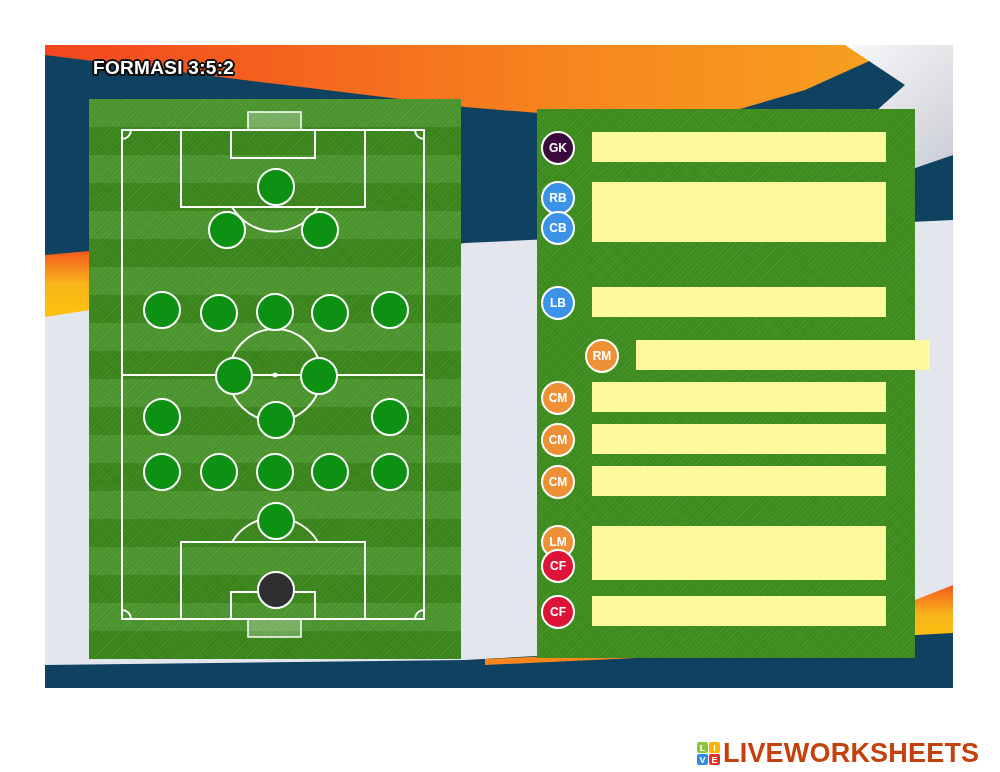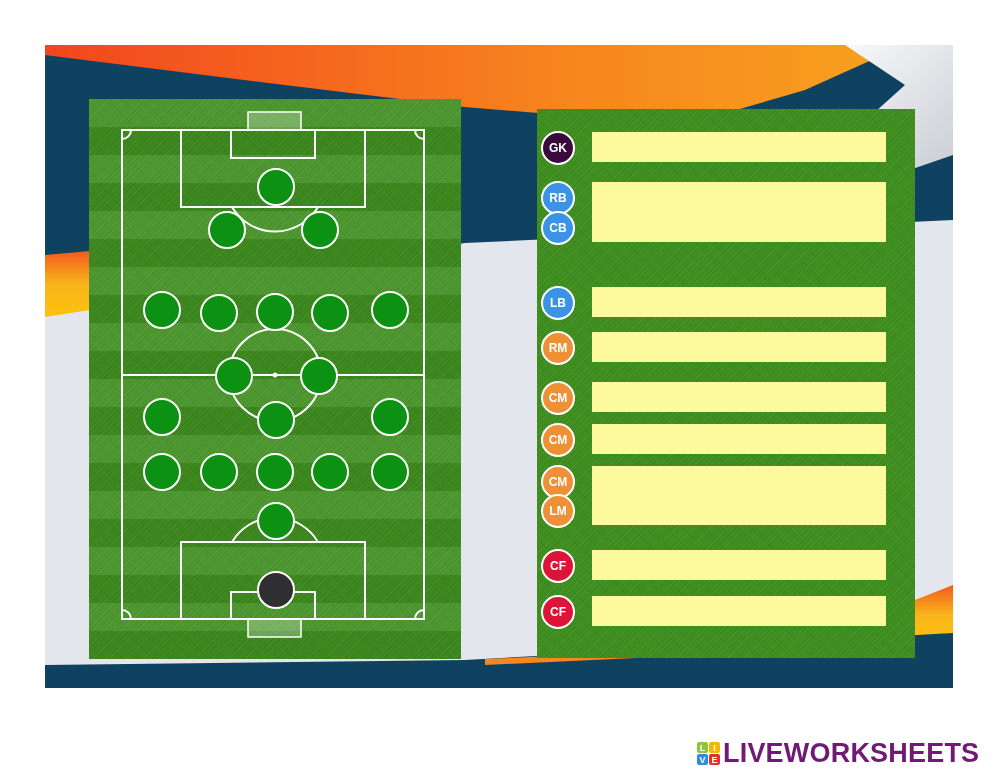--- a/index.html
+++ b/index.html
@@ -18,21 +18,21 @@
   .pitch svg { position:absolute; left:0; top:0; }
   .player { position:absolute; width:34px; height:34px; margin:-18px 0 0 -18px; border-radius:50%; background:#0c9112; border:2px solid #ffffff; cursor:pointer; }
   .player.gk { background:#2f2e31; }
   .roster { position:absolute; left:492px; top:64px; width:378px; height:549px; }
   .row { position:absolute; left:0; width:378px; height:32px; }
   .badge { position:absolute; left:4px; top:-1px; width:30px; height:30px; border-radius:50%; border:2.5px solid #ffffff; color:#ffffff; font-weight:bold; font-size:12px; display:flex; align-items:center; justify-content:center; }
   .slot { position:absolute; left:55px; top:0; width:294px; height:30px; background:#fdfa9d; border:none; outline:none; padding:0 8px; box-sizing:border-box; font-family:"Liberation Sans", sans-serif; font-size:14px; }
   .logo { position:absolute; left:697px; top:738px; display:flex; align-items:center; }
   .logo-grid { display:grid; grid-template-columns:11px 11px; grid-template-rows:11px 11px; gap:1px; margin-right:3px; }
   .logo-grid span { font-size:9px; font-weight:bold; color:#fff; display:flex; align-items:center; justify-content:center; border-radius:2px; }
-  .logo-text { font-weight:bold; font-size:27px; color:#701a75; letter-spacing:0.2px;text-align:center; }
+  .logo-text { font-weight:bold; font-size:27px; color:#c2410c; letter-spacing:0.2px;text-align:center; }
 </style>
 </head>
 <body>
 
 <div class="sheet">
 
   <svg class="bg-svg" viewBox="0 0 908 643">
     <defs>
       <linearGradient id="og" x1="0" y1="0" x2="1" y2="0">
         <stop offset="0" stop-color="#f2461e"></stop>
@@ -58,20 +58,21 @@
     <polygon points="800,0 908,0 908,110 850,130 760,130 860,40" fill="url(#sg)"></polygon>
 
     <polygon points="0,210 45,206 45,265 0,272" fill="url(#yg)"></polygon>
 
     <polygon points="870,555 908,540 908,593 870,600" fill="url(#yg)"></polygon>
 
     <polygon points="0,643 0,620 420,615 908,588 908,643" fill="#0f4260"></polygon>
     <polygon points="440,614 870,595 870,600 440,620" fill="#f7861e"></polygon>
   </svg>
 
+  <div class="title">FORMASI 3:5:2</div>
 
   <div class="pitch grass">
     <div class="stripes"></div>
     <svg width="372" height="560" viewBox="0 0 372 560">
       <g fill="none" stroke="#ffffff" stroke-width="2">
         <rect x="33" y="31" width="302" height="489"></rect>
         <line x1="33" y1="276" x2="335" y2="276"></line>
         <circle cx="186" cy="276" r="46"></circle>
         <rect x="92" y="31" width="184" height="77"></rect>
         <rect x="142" y="31" width="84" height="28"></rect>
@@ -127,37 +128,37 @@
           <input class="slot" type="text" value="" style="">
         </div>
         <div class="row" style="top: 103px;">
           <div class="badge" style="background: rgb(58, 147, 230);">CB</div>
           <input class="slot" type="text" value="" style="">
         </div>
         <div class="row" style="top: 178px;">
           <div class="badge" style="background: rgb(58, 147, 230);">LB</div>
           <input class="slot" type="text" value="" style="">
         </div>
-        <div class="row" style="top: 223px;">
+        <div class="row" style="top: 231px; margin-left: 44px;">
           <div class="badge" style="background: rgb(238, 144, 54);">RM</div>
           <input class="slot" type="text" value="" style="">
         </div>
         <div class="row" style="top: 273px;">
           <div class="badge" style="background: rgb(238, 144, 54);">CM</div>
           <input class="slot" type="text" value="" style="">
         </div>
         <div class="row" style="top: 315px;">
           <div class="badge" style="background: rgb(238, 144, 54);">CM</div>
           <input class="slot" type="text" value="" style="">
         </div>
         <div class="row" style="top: 357px;">
           <div class="badge" style="background: rgb(238, 144, 54);">CM</div>
           <input class="slot" type="text" value="" style="">
         </div>
-        <div class="row" style="top: 386px;">
+        <div class="row" style="top: 417px;">
           <div class="badge" style="background: rgb(238, 144, 54);">LM</div>
           <input class="slot" type="text" value="" style="">
         </div>
         <div class="row" style="top: 441px;">
           <div class="badge" style="background: rgb(221, 20, 56);">CF</div>
           <input class="slot" type="text" value="" style="">
         </div>
         <div class="row" style="top: 487px;">
           <div class="badge" style="background: rgb(221, 20, 56);">CF</div>
           <input class="slot" type="text" value="" style="">

